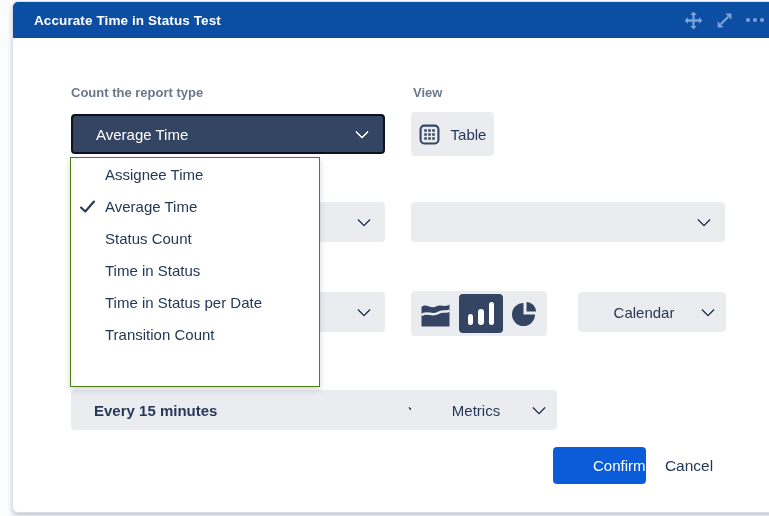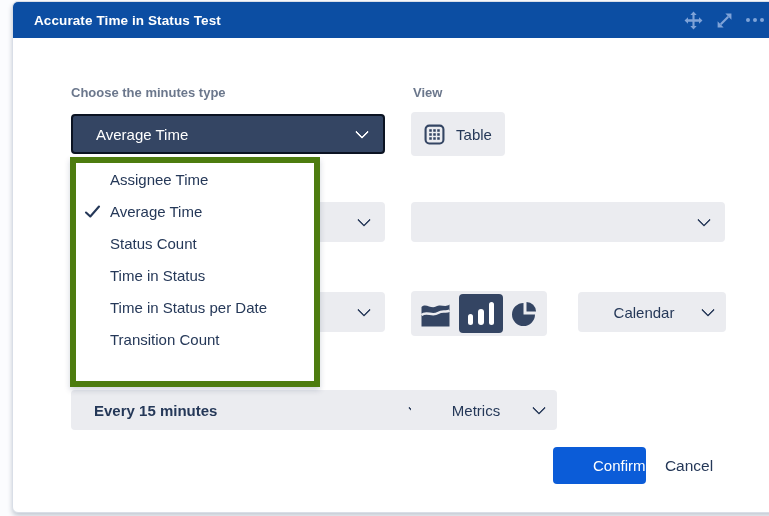--- a/index.html
+++ b/index.html
@@ -24,21 +24,21 @@
         transform:rotate(45deg);}
   .select.dark{background:#344563;border:2px solid #0b1322;color:#ffffff;}
   .select.dark .chev{border-color:#ffffff;}
 
   .viewbtn{position:absolute;height:44px;border-radius:4px;display:flex;align-items:center;
            justify-content:center;gap:11px;font-size:15px;cursor:pointer;box-sizing:border-box;}
   .viewbtn.plain{background:#ebecf0;color:#253858;}
   .viewbtn.active{background:#344563;color:#ffffff;border:2px solid #1d2a41;}
 
   .menu{position:absolute;left:57px;top:155px;width:250px;height:230px;background:#ffffff;
-        border:6px solid #4d7c0f;z-index:9;box-shadow:0 3px 6px rgba(9,30,66,.18);box-sizing:border-box;}
+        border:1px solid #4d7c0f;z-index:9;box-shadow:0 3px 6px rgba(9,30,66,.18);box-sizing:border-box;}
   .menu .item{position:relative;height:32px;display:flex;align-items:center;padding-left:34px;
               font-size:15px;color:#253858;cursor:pointer;}
   .menu .item .check{position:absolute;left:8px;top:8px;width:17px;height:17px;color:#253858;}
 
   .chartgroup{position:absolute;left:398px;top:289px;width:136px;height:45px;background:#ebecf0;
               border-radius:4px;display:flex;align-items:center;justify-content:space-between;
               padding:0 9px;box-sizing:border-box;}
   .charttile{width:44px;height:39px;background:#344563;border-radius:4px;display:flex;
              align-items:flex-end;justify-content:center;gap:5px;padding-bottom:8px;
              box-sizing:border-box;cursor:pointer;}
@@ -75,29 +75,29 @@
         <span class="ticon">
           <svg width="20" height="20" viewBox="0 0 20 20">
               <circle cx="3" cy="10" r="2" fill="currentColor"></circle>
               <circle cx="10" cy="10" r="2" fill="currentColor"></circle>
               <circle cx="17" cy="10" r="2" fill="currentColor"></circle>
             </svg>
         </span>
       </span>
     </div>
 
-    <div class="label" style="left:58px;top:83px;">Choose the minutes type</div>
+    <div class="label" style="left:58px;top:83px;">Count the report type</div>
     <div class="label" style="left:400px;top:83px;">View</div>
 
     <div class="select dark" style="left:58px;top:112px;width:314px;">
       <span class="val">Average Time</span>
       <span class="chev"></span>
     </div>
 
-    <div class="viewbtn plain" style="left:398px;top:110px;width:94px;">
+    <div class="viewbtn plain" style="left:398px;top:110px;width:83px;">
       <span class="chartico">
         <svg width="21" height="21" viewBox="0 0 20 20">
             <rect x="1.5" y="1.5" width="17" height="17" rx="3.5" fill="none" stroke="currentColor" stroke-width="2"></rect>
             <g fill="currentColor">
               <rect x="5" y="5" width="2.4" height="2.4"></rect>
               <rect x="8.8" y="5" width="2.4" height="2.4"></rect>
               <rect x="12.6" y="5" width="2.4" height="2.4"></rect>
               <rect x="5" y="8.8" width="2.4" height="2.4"></rect>
               <rect x="8.8" y="8.8" width="2.4" height="2.4"></rect>
               <rect x="12.6" y="8.8" width="2.4" height="2.4"></rect>

